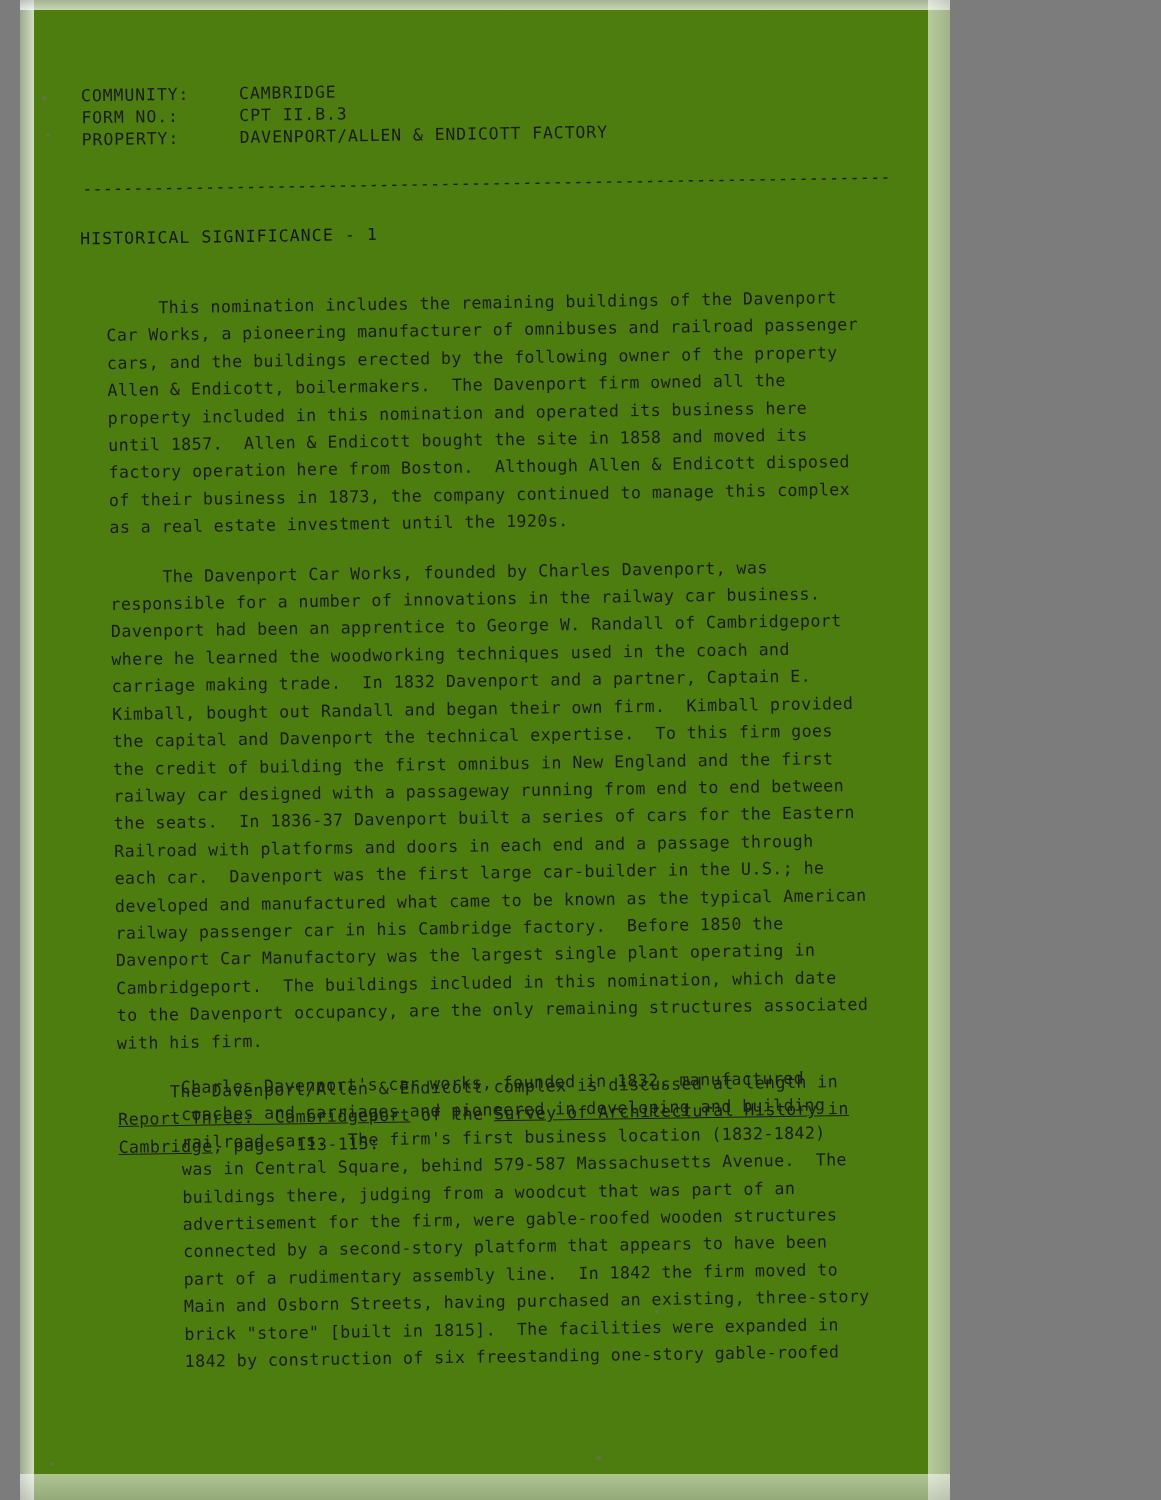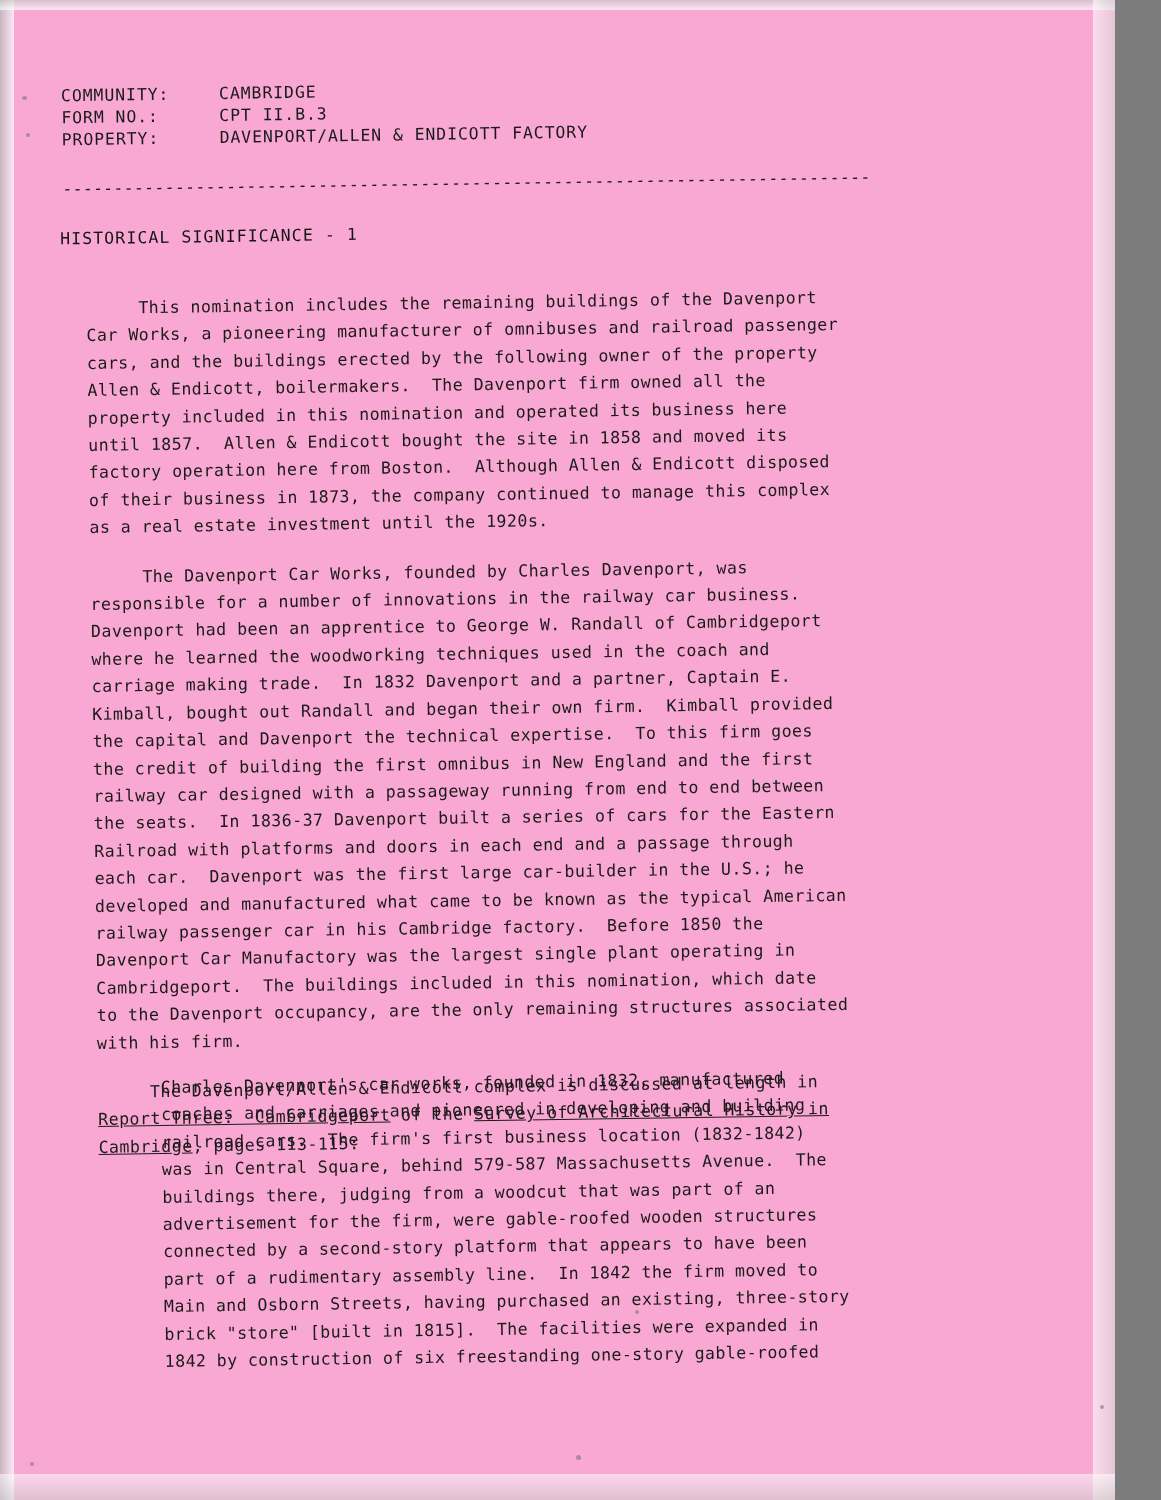--- a/index.html
+++ b/index.html
@@ -5,24 +5,25 @@
   html, body {
     margin: 0;
     padding: 0;
     background: #7c7c7c;
   }
   body {
     font-family: "DejaVu Sans Mono", monospace;
   }
   .page {
     position: relative;
-    width: 1115px;
+    width: 930px;
     height: 1500px;
-    background: #f9a8d4;
+    background: #4d7c0f;
     overflow: hidden;
+    margin-left: 20px;
   }
   
   .scan-edge-left {
     position: absolute;
     top: 0; left: 0;
     width: 14px; height: 1500px;
     background: linear-gradient(to right, #b8b8b8, #ffffff);
     opacity: .75;
   }
   .scan-edge-top {

